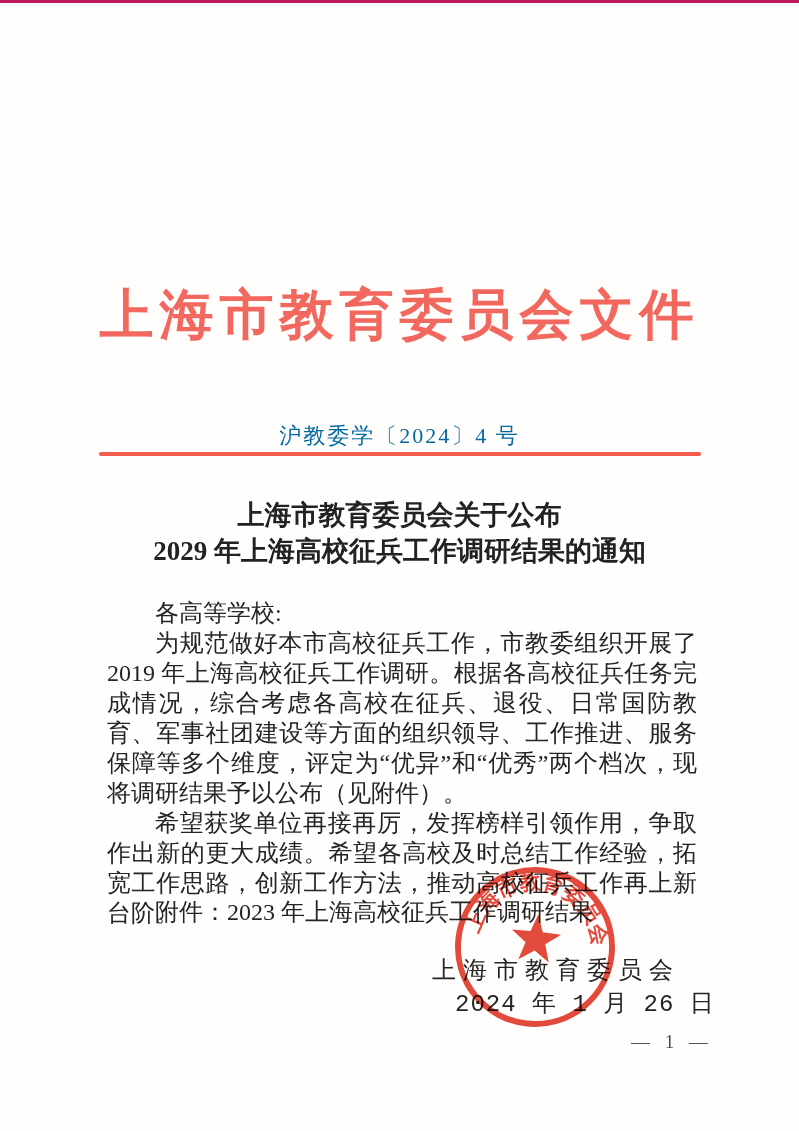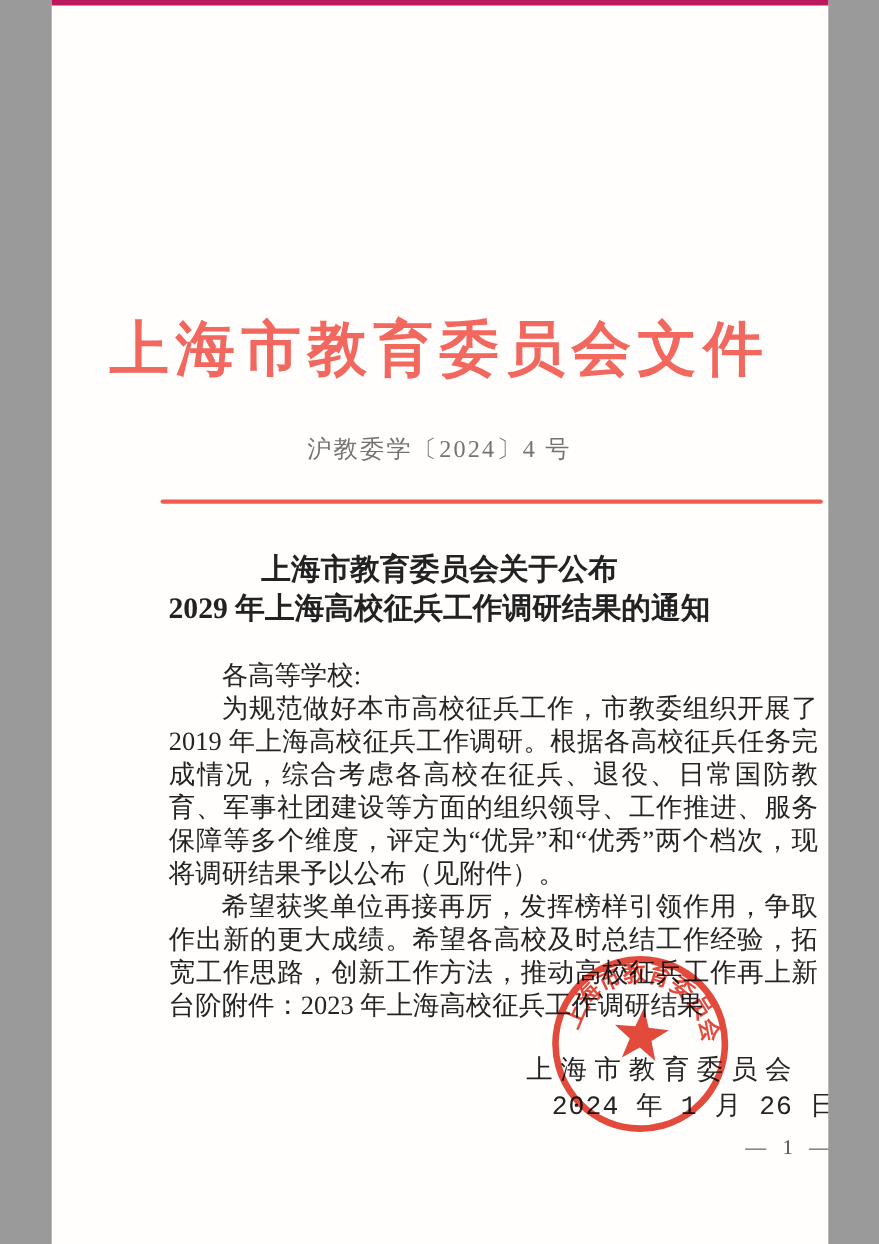--- a/index.html
+++ b/index.html
@@ -1,22 +1,22 @@
 <!DOCTYPE html>
 <html><head>
 <meta charset="utf-8">
 <style>
   html, body { margin: 0; padding: 0; background: #9a9a9a; }
   .page {
     position: relative;
-    width: 706px;
+    width: 799px;
     height: 1131px;
     margin: 0 auto;
     background: #fffefc;
-    border-top: 5px solid #be185d;
+    border-top: 3px solid #be185d;
     box-sizing: border-box;
     overflow: hidden;
     font-family: "Liberation Serif", "DejaVu Serif", serif;
     color: #1e1e1e;
     padding-left: 31px;
   }
   .header-title {
     position: absolute;
     top: 276px;
     left: 0;
@@ -24,26 +24,26 @@
     text-align: center;
     font-size: 54px;
     font-weight: bold;
     letter-spacing: 6px;
     color: #f2685e;
     font-family: "Liberation Serif", "DejaVu Serif", serif;
     white-space: nowrap;
   }
   .doc-number {
     position: absolute;
-    top: 388px;
+    top: 418px;
     left: 0;
     width: 100%;
     text-align: center;
     font-size: 22px;
-    color: #737373;
+    color: #0369a1;
     letter-spacing: 2px;
     font-family: Liberation Serif, serif;
   }
   .red-line {
     position: absolute;
     top: 449px;
     left: 99px;
     width: 602px;
     height: 4px;
     background: #f15b50;

